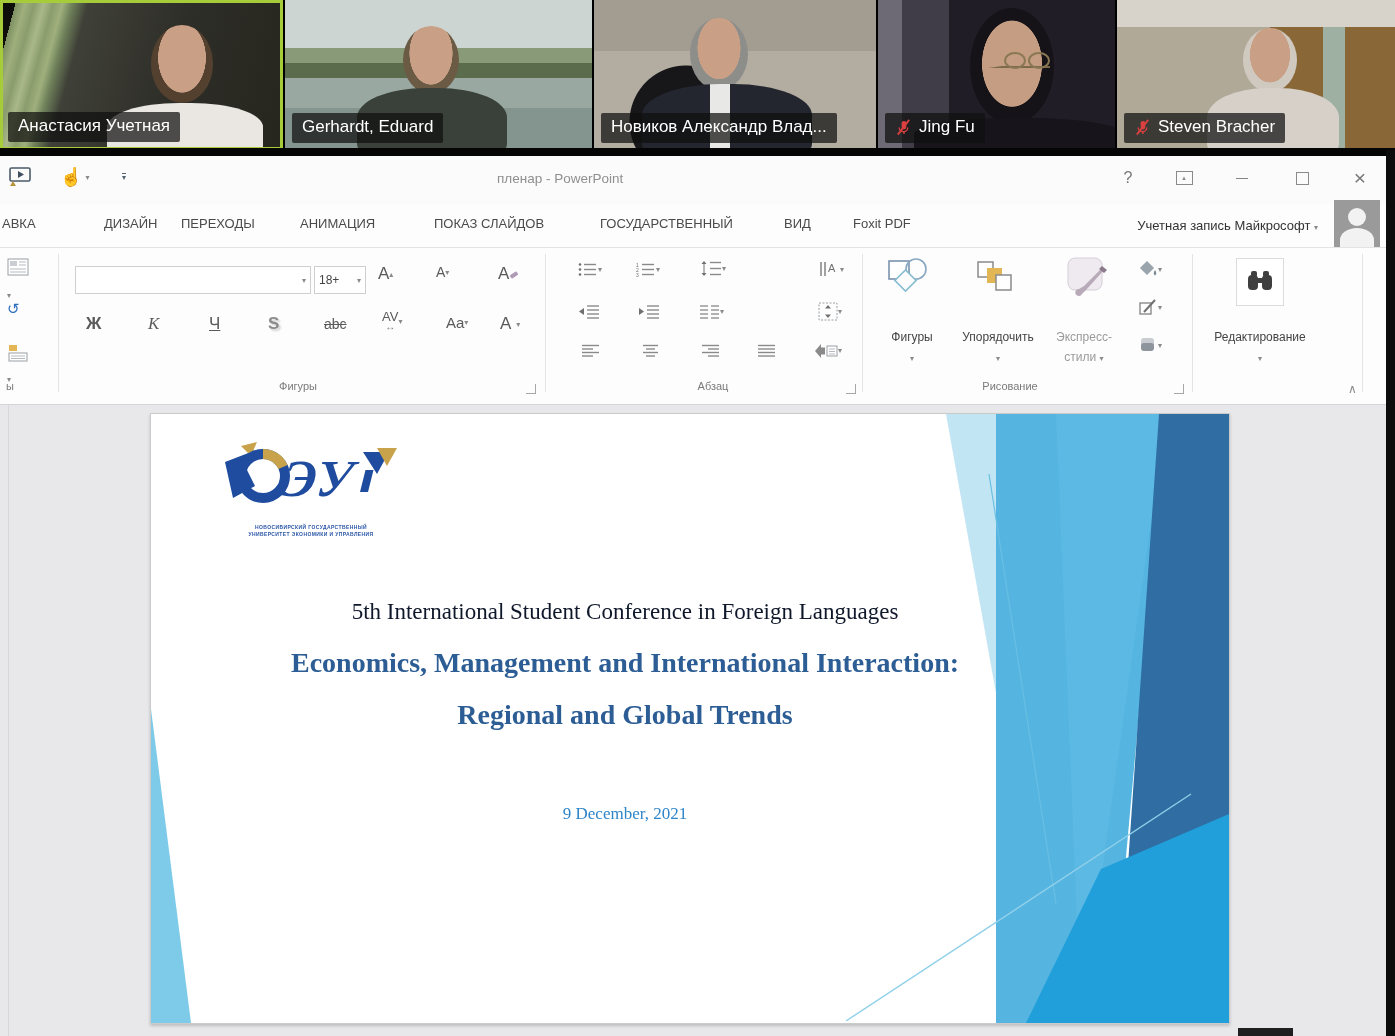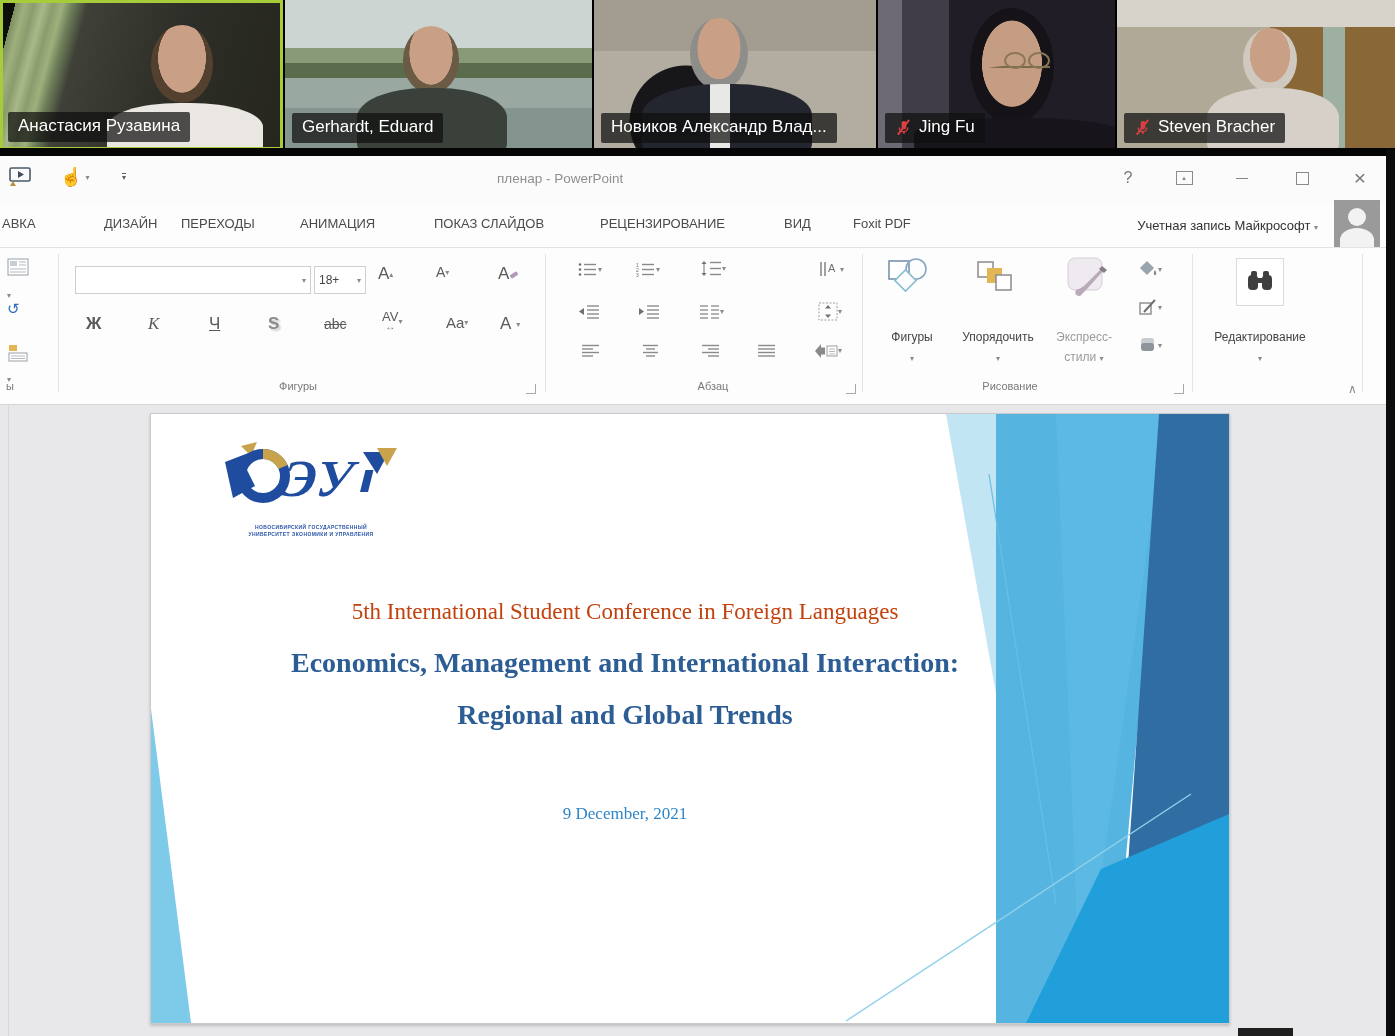--- a/index.html
+++ b/index.html
@@ -79,38 +79,38 @@
   .editbox{position:absolute;left:1236px;top:10px;width:46px;height:46px;border:1px solid #DCDCDC;background:#fff;display:flex;align-items:center;justify-content:center;}
   .chev{position:absolute;left:1348px;top:134px;font-size:12px;color:#8a8a8a;}
   .slicon{position:absolute;left:7px;width:26px;height:22px;}
 
   
   #workspace{position:absolute;left:0;top:405px;width:1386px;height:631px;background:#E8E8EA;}
   #paneline{position:absolute;left:8px;top:0;width:1px;height:631px;background:#D8D8DA;}
   #slide{position:absolute;left:150px;top:413px;width:1078px;height:609px;background:#fff;border:1px solid #CBCBCB;box-shadow:0 2px 3px rgba(0,0,0,.18);box-sizing:content-box;}
   #decor{position:absolute;inset:0;}
   .slide-text{position:absolute;left:0;width:948px;text-align:center;font-family:"Liberation Serif",serif;}
-  #sub{top:185px;font-size:23px;color:#c2410c;}
+  #sub{top:185px;font-size:23px;color:#0f172a;}
   #ti1{top:233px;font-size:28px;font-weight:bold;color:#2C5D94;}
   #ti2{top:285px;font-size:28px;font-weight:bold;color:#2C5D94;}
   #dt{top:390px;font-size:17px;color:#2E85C8;}
   #logo{position:absolute;left:60px;top:26px;width:200px;height:104px;}
   .logocap{position:absolute;left:0;width:200px;text-align:center;color:#2B57A8;font-size:5px;letter-spacing:.4px;line-height:7px;font-weight:bold;}
   .c1{top:84px;} .c2{top:91px;}
 </style>
 </head>
 <body>
 
 <div id="app">
 
   <div id="videostrip">
     <div class="tile t1">
       <div class="sc sc1"></div>
       <div class="nametag">
-        <span>Анастасия Рузавина</span>
+        <span>Анастасия Учетная</span>
       </div>
     </div>
     <div class="tile t2">
       <div class="sc sc2"></div>
       <div class="nametag">
         <span>Gerhardt, Eduard</span>
       </div>
     </div>
     <div class="tile t3">
       <div class="sc sc3"></div>
@@ -180,21 +180,21 @@
       <span>×</span>
     </div>
   </div>
 
   <div id="tabrow">
     <span class="tab" style="left:2px;">АВКА</span>
     <span class="tab" style="left:77px;margin-left:27px;">ДИЗАЙН</span>
     <span class="tab" style="left:181px;">ПЕРЕХОДЫ</span>
     <span class="tab" style="left:300px;">АНИМАЦИЯ</span>
     <span class="tab" style="left:434px;">ПОКАЗ СЛАЙДОВ</span>
-    <span class="tab" style="left:600px;">РЕЦЕНЗИРОВАНИЕ</span>
+    <span class="tab" style="left:600px;">ГОСУДАРСТВЕННЫЙ</span>
     <span class="tab" style="left:784px;">ВИД</span>
     <span class="tab" style="left:853px;">Foxit PDF</span>
     <span class="account">
       <span>Учетная запись Майкрософт</span>
       <span class="dd">▾</span>
     </span>
     <span class="avatar"></span>
   </div>
 
   <div id="ribbon">

